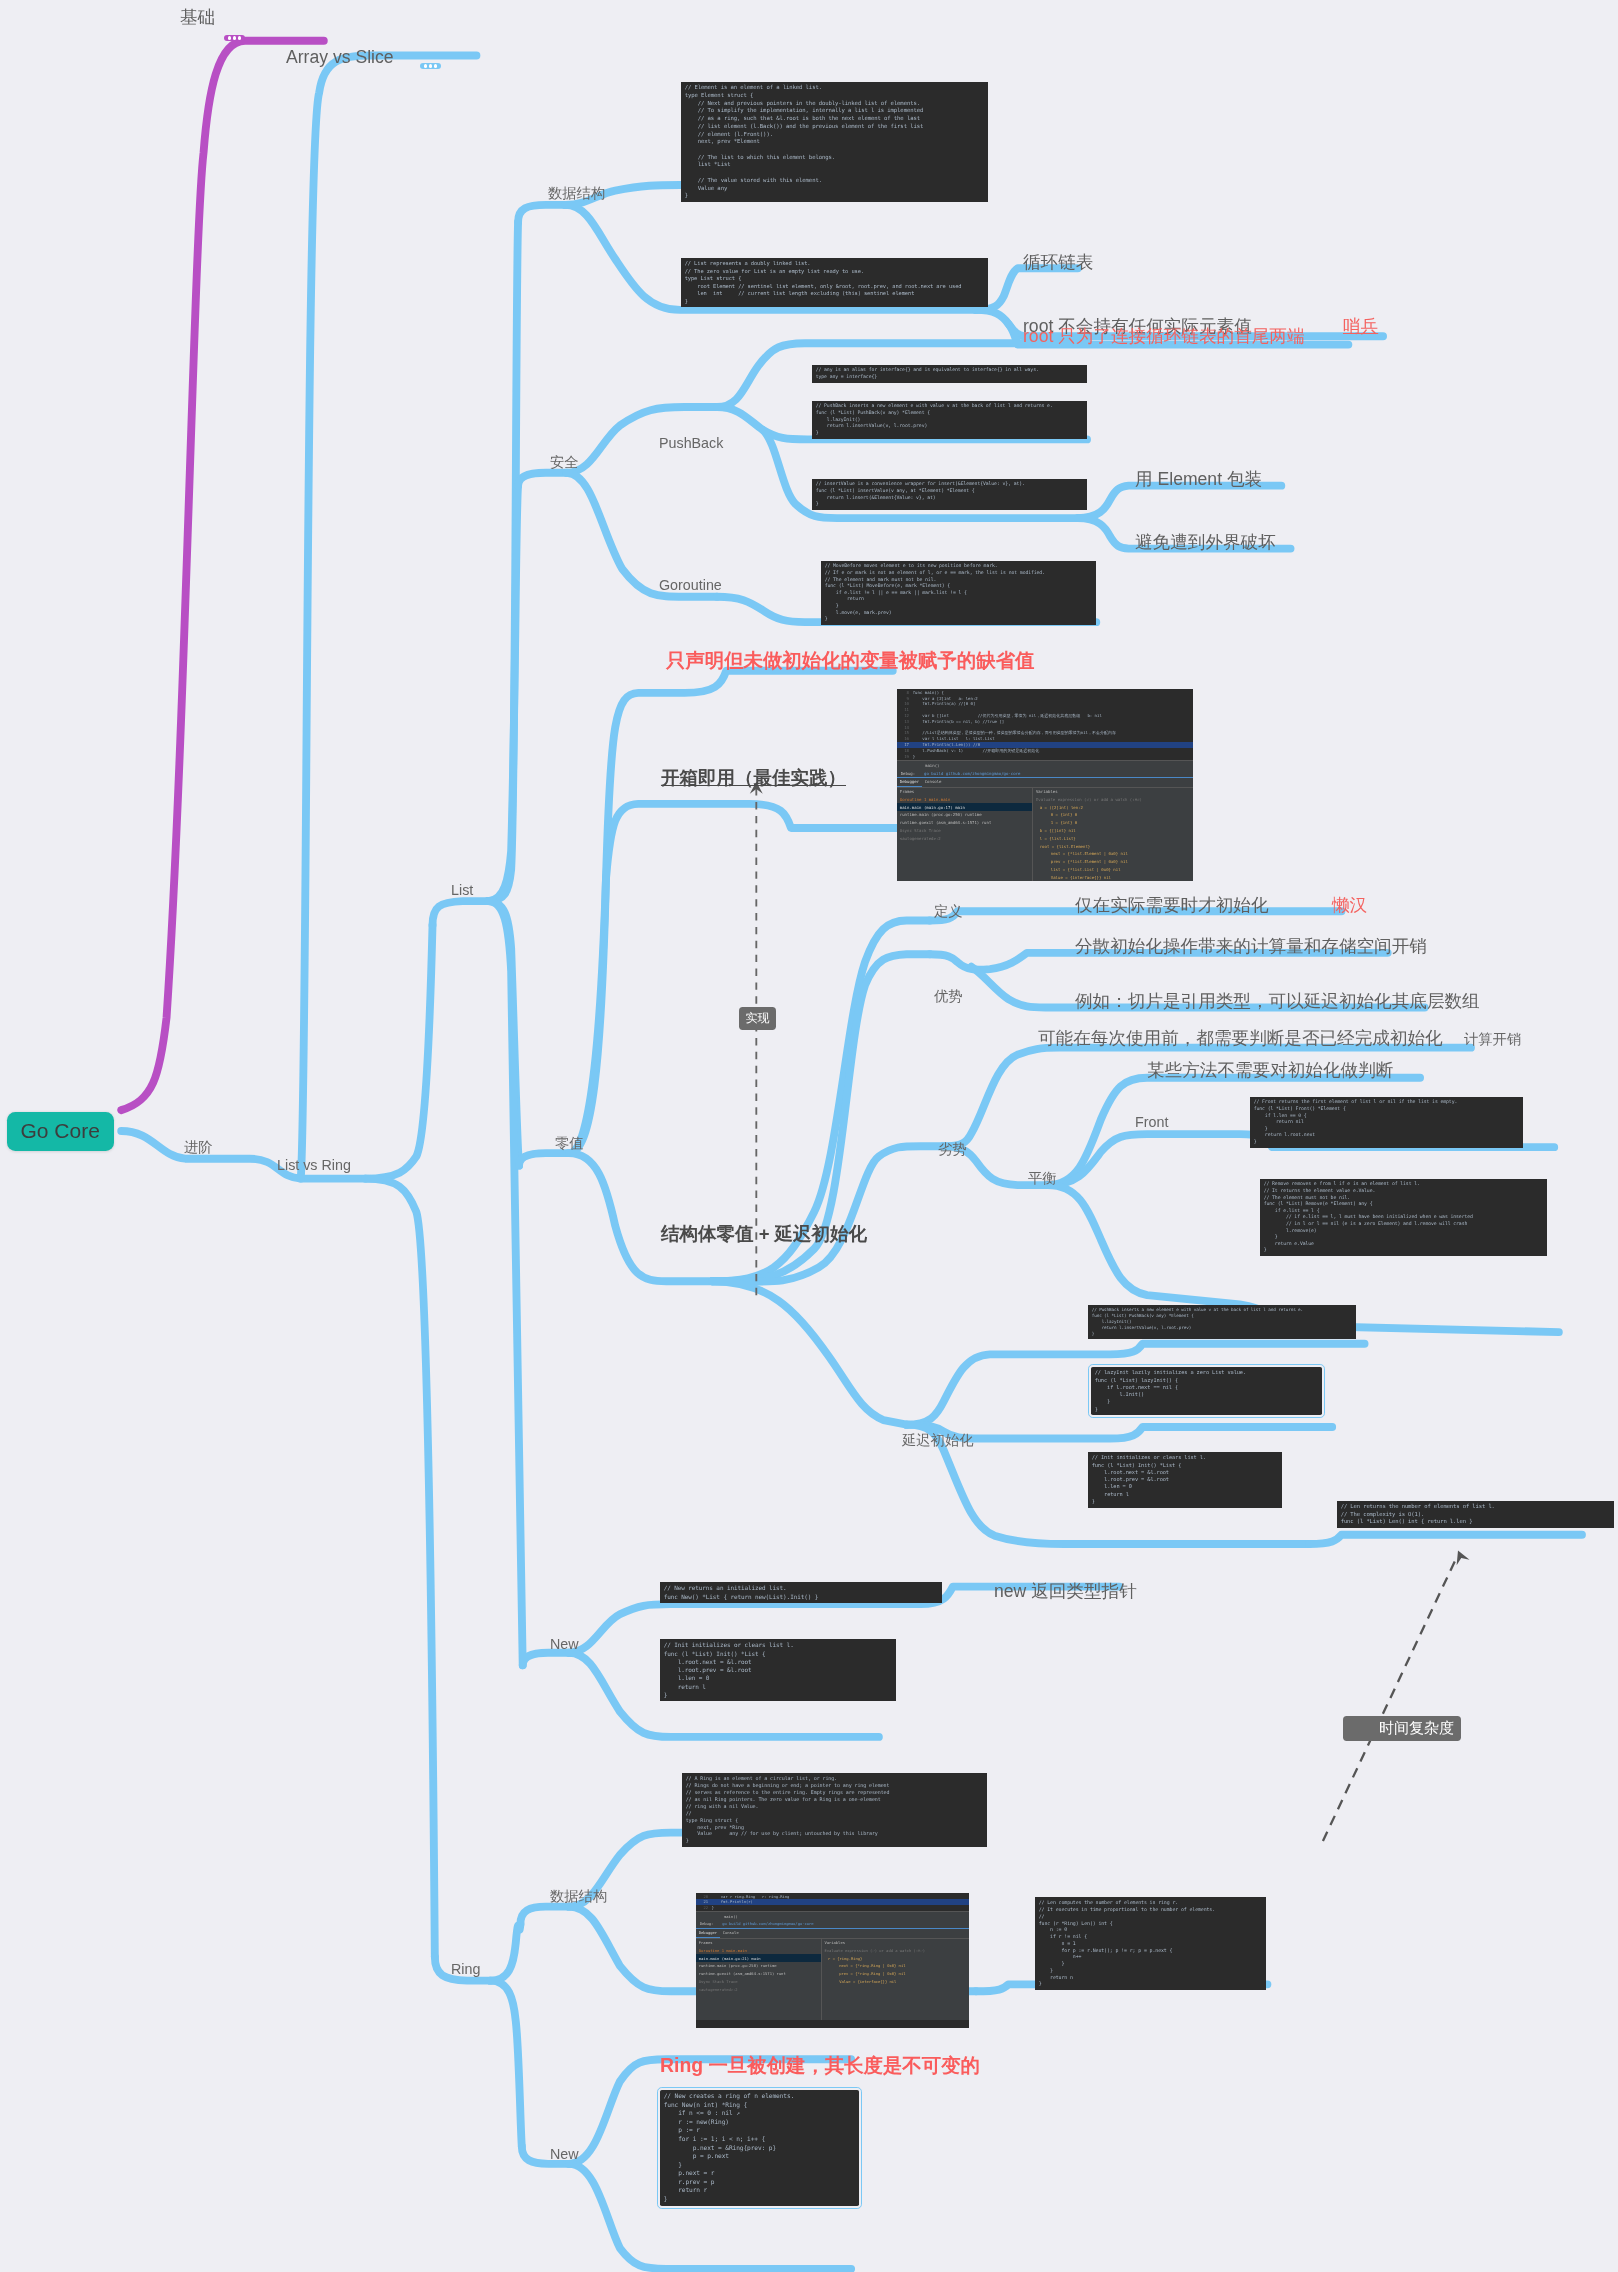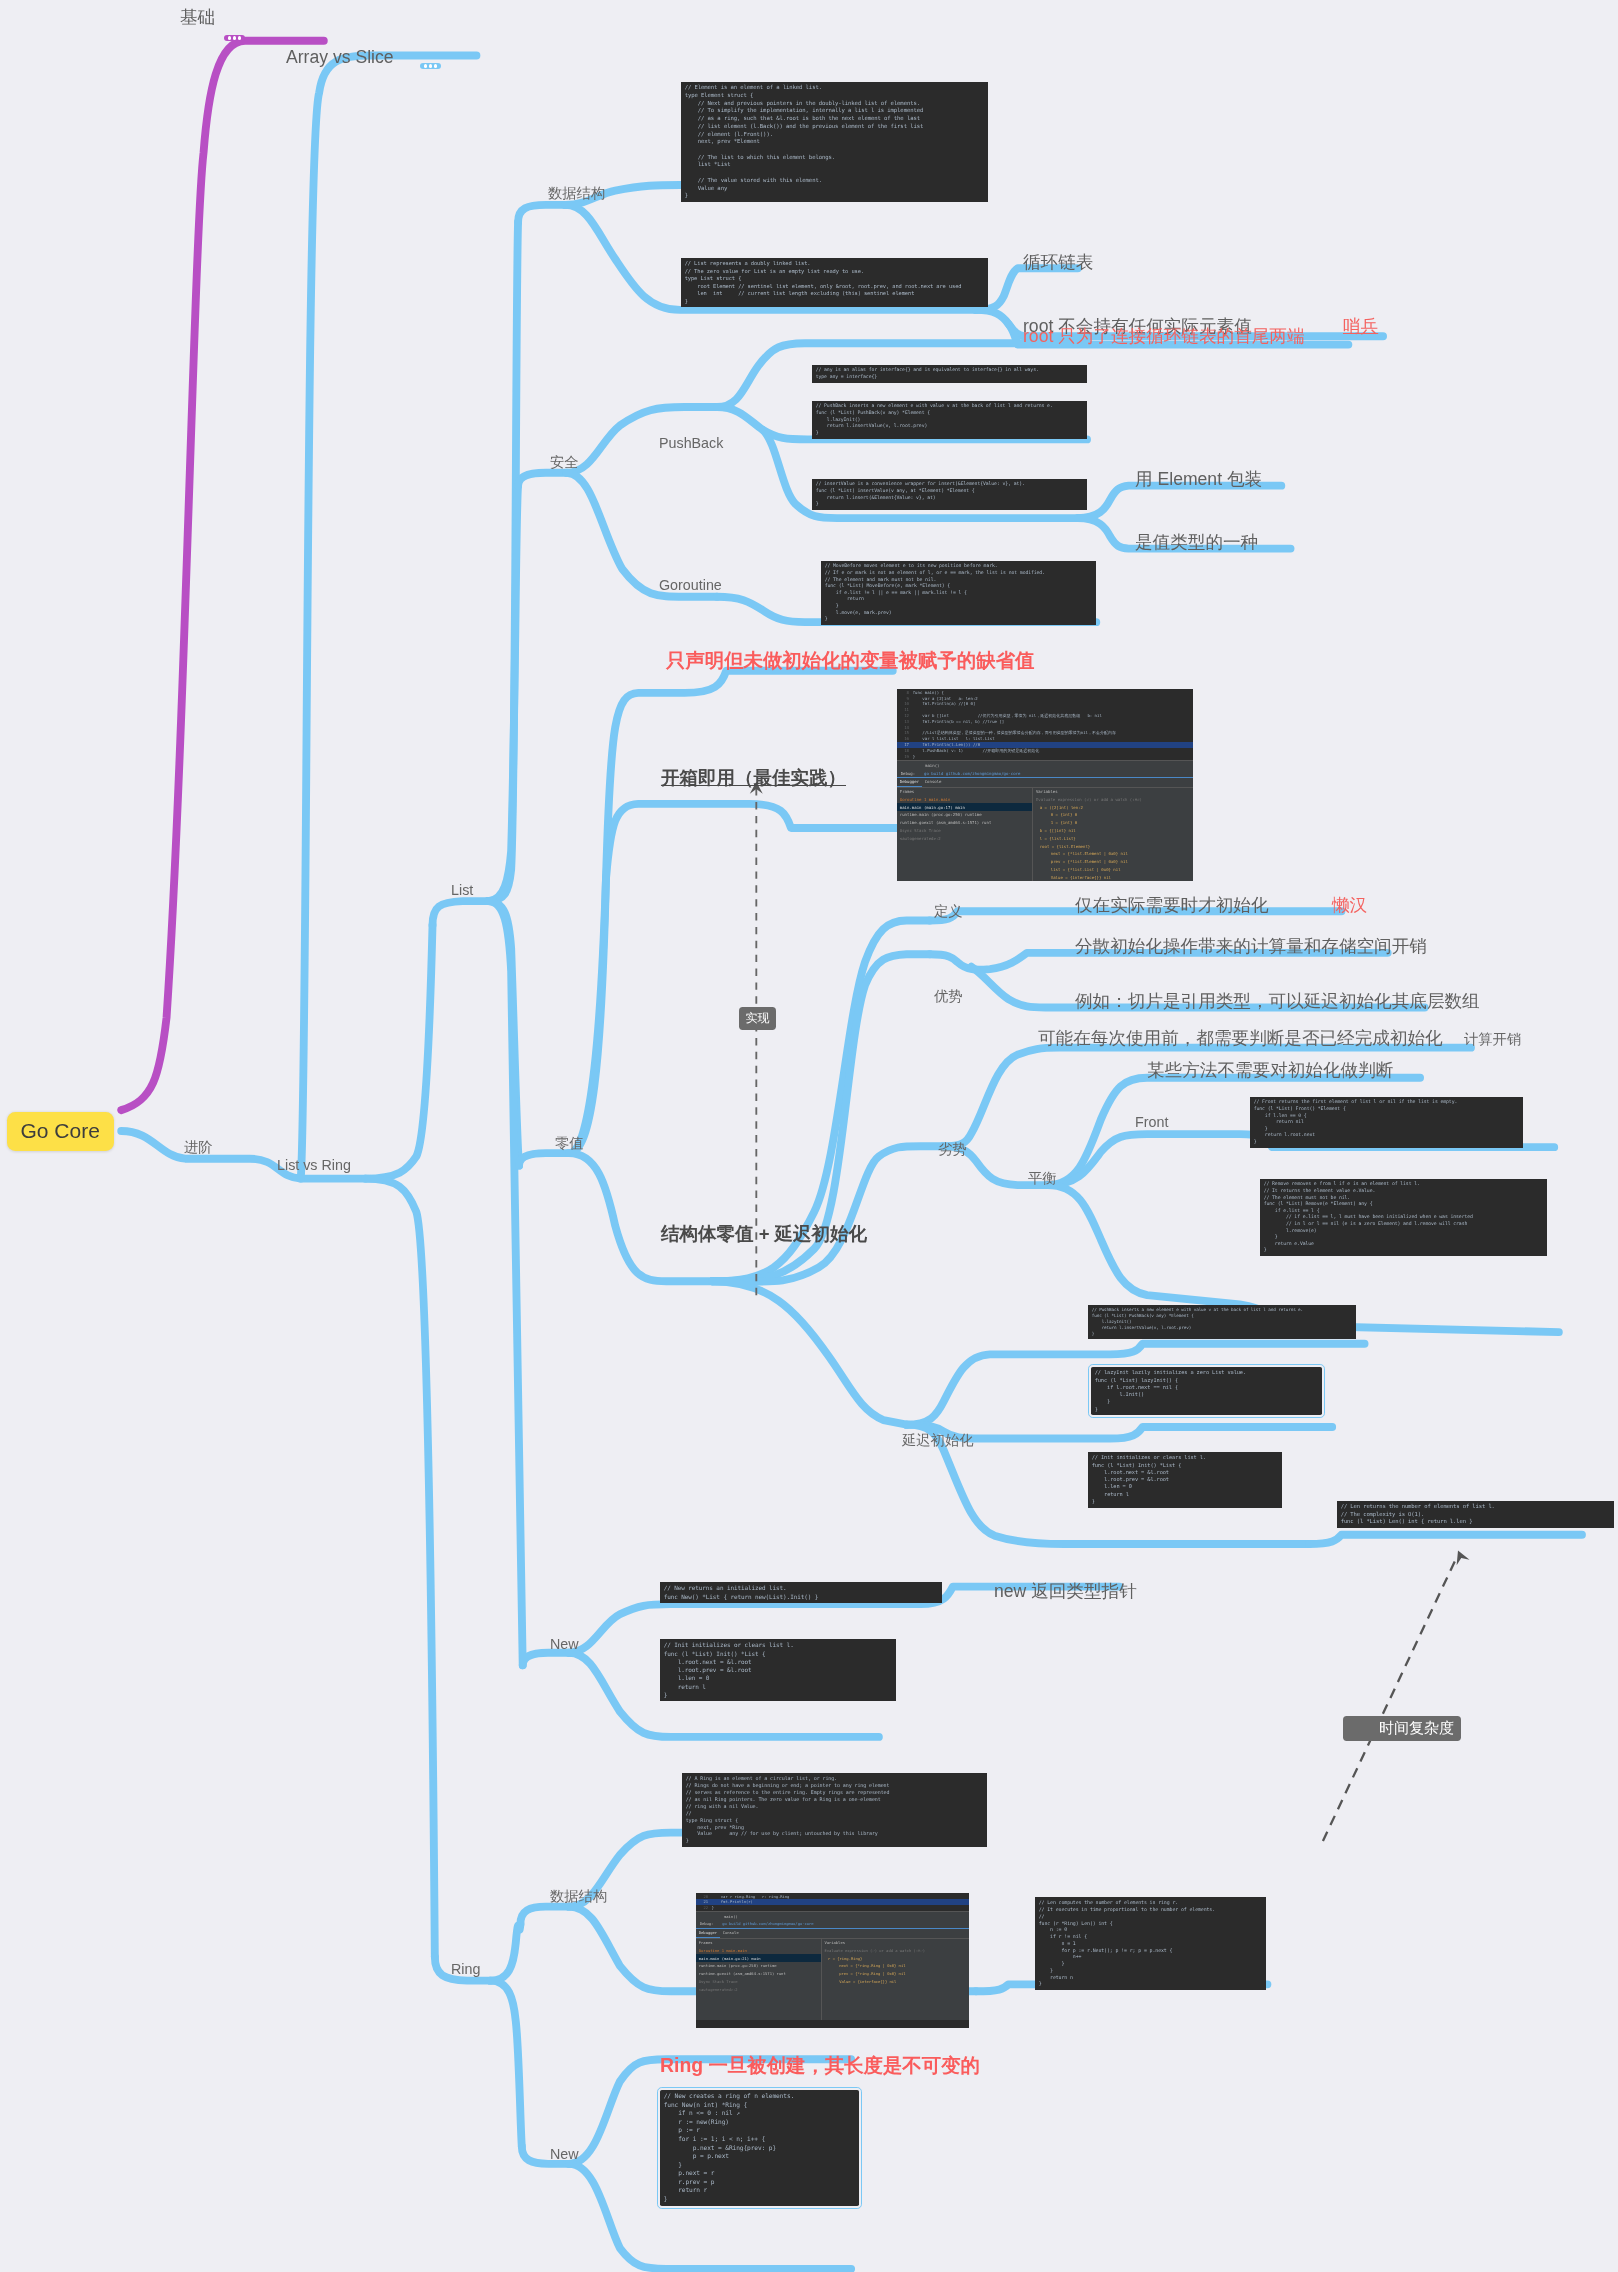--- a/index.html
+++ b/index.html
@@ -9,21 +9,21 @@
     background: #eeeef3;
     font-family: "Liberation Sans", "DejaVu Sans", sans-serif;
     position: relative; overflow: hidden;
   }
   #canvas { position:absolute; inset:0; }
   svg.links { position:absolute; left:0; top:0; width:1619px; height:2273px; pointer-events:none; }
 
   .node { position:absolute; white-space:nowrap; color:#5a5a5a; }
 
   .root-node {
-    background:#fde047; border-radius:8.3px; padding:7.4px 14px;
+    background:#14b8a6; border-radius:8.3px; padding:7.4px 14px;
     font-size:21px; color:#3d3d3d; box-shadow:0 0.9px 2.8px rgba(0,0,0,.12);
   }
   .lbl      { font-size:17.6px; color:#5f5f5f; }
   .lbl-sm   { font-size:14.3px; color:#666; }
   .lbl-bold { font-size:18.5px; color:#4a4a4a; font-weight:bold; }
   .lbl-red  { font-size:17.6px; color:#f4625f; }
   .lbl-red-bold { font-size:19.4px; color:#fa5c5c; font-weight:bold; }
 
   .badge {
     background:#6b6b6b; color:#fff; font-size:12px;
@@ -238,21 +238,21 @@
 // If e or mark is not an element of l, or e == mark, the list is not modified.
 // The element and mark must not be nil.
 func (l *List) MoveBefore(e, mark *Element) {
     if e.list != l || e == mark || mark.list != l {
         return
     }
     l.move(e, mark.prev)
 }</div>
 
   <div class="node lbl" style="left:1135px; top:467px;">用 Element 包装</div>
-  <div class="node lbl" style="left:1135px; top:530px;">是值类型的一种</div>
+  <div class="node lbl" style="left:1135px; top:530px;">避免遭到外界破坏</div>
 
   <div class="node lbl-red-bold" style="left:666px; top:647px;">只声明但未做初始化的变量被赋予的缺省值</div>
 
   <div class="node lbl-bold" style="left:661px; top:765px;text-decoration:underline;">开箱即用（最佳实践）</div>
 
   <div class="node lbl-sm" style="left:555px; top:1134px;">零值</div>
 
   <div class="node badge" style="left:739px; top:1007px;">实现</div>
 
   <div class="node lbl-bold" style="left:661px; top:1221px;">结构体零值 + 延迟初始化</div>

